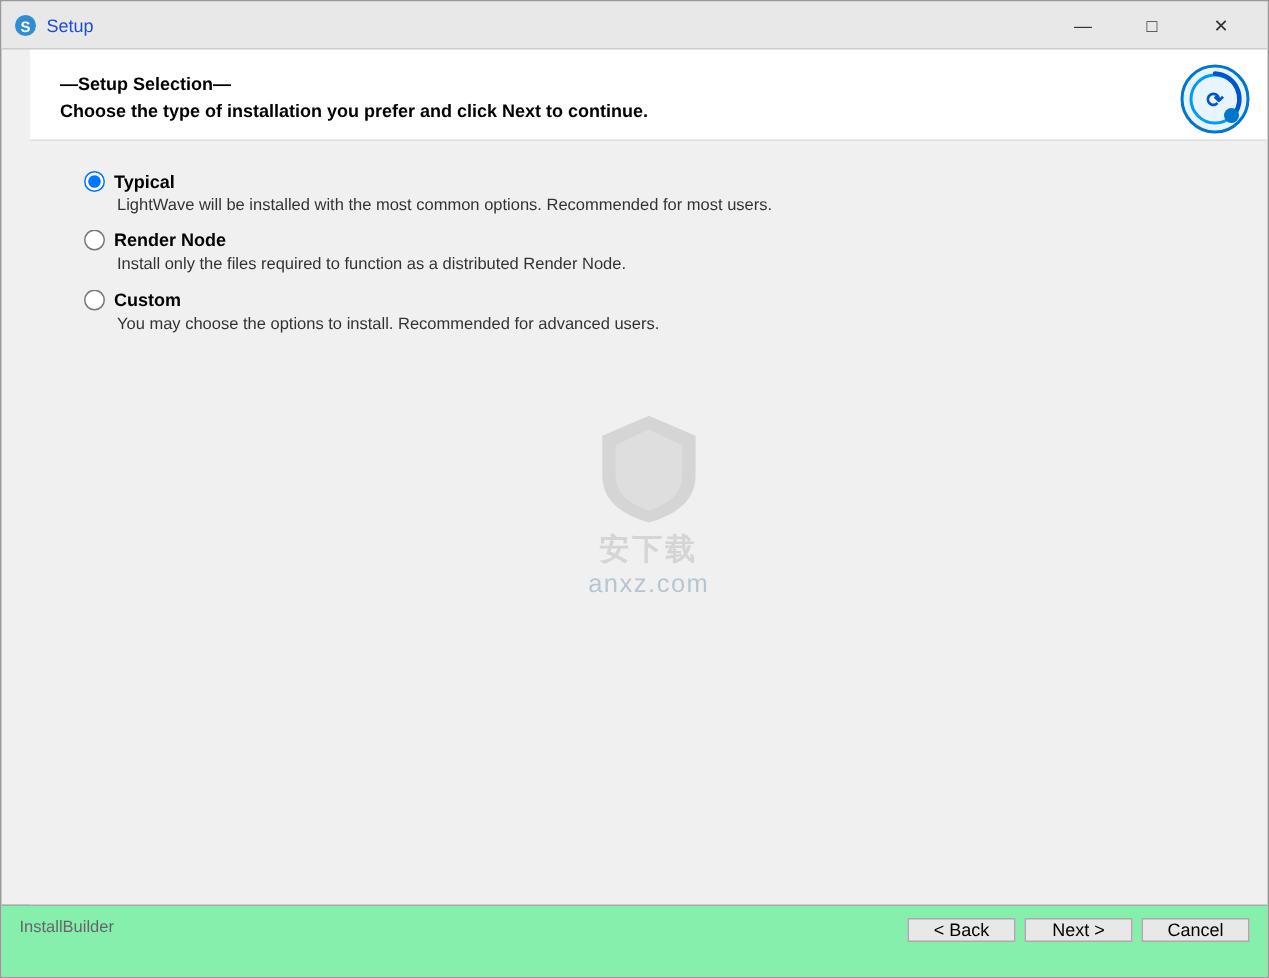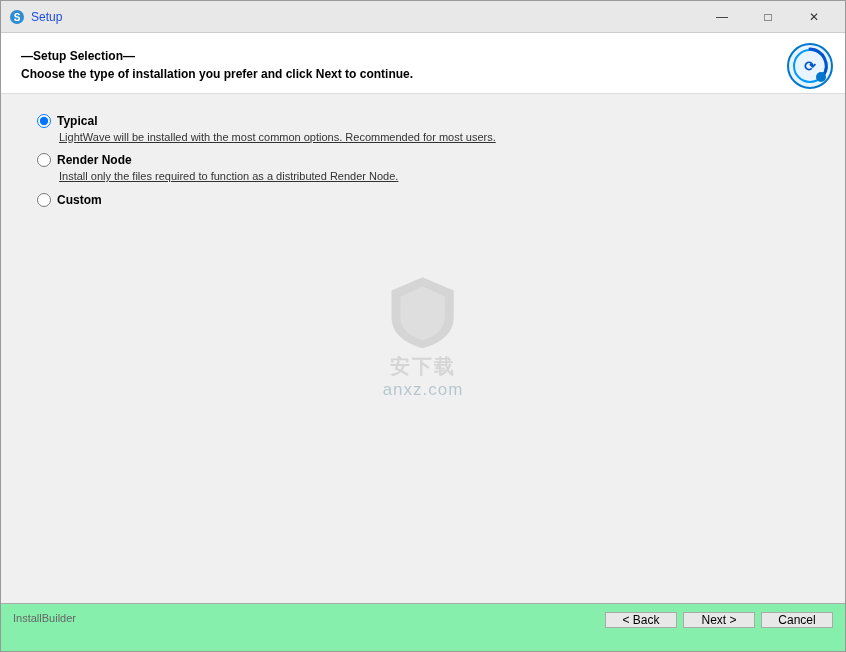--- a/index.html
+++ b/index.html
@@ -69,20 +69,21 @@
       color: #333;
     }
 
     .content-area {
       flex: 1;
       display: flex;
       flex-direction: column;
       padding: 0;
       position: relative;
       overflow: hidden;
+      margin-left: 19px;
     }
 
     .header-section {
       display: flex;
       align-items: flex-start;
       padding: 16px 20px 12px 20px;
       background: white;
       border-bottom: 1px solid #ddd;
       position: relative;
     }
@@ -138,21 +139,20 @@
       cursor: pointer;
       gap: 6px;
     }
 
     .option-desc {
       font-size: 11px;
       color: #333;
       margin-left: 22px;
       margin-top: 2px;
       line-height: 1.4;
-      text-decoration: underline;
     }
 
     input[type="radio"] {
       width: 14px;
       height: 14px;
       margin: 0;
       cursor: pointer;
     }
 
     .watermark {
@@ -273,20 +273,21 @@
             <span>Render Node</span>
           </label>
           <div class="option-desc">Install only the files required to function as a distributed Render Node.</div>
         </div>
 
         <div class="option-item">
           <label class="option-label">
             <input type="radio" name="install-type" value="custom" style="">
             <span>Custom</span>
           </label>
+          <div class="option-desc">You may choose the options to install. Recommended for advanced users.</div>
         </div>
 
       </div>
 
       <div class="watermark">
         <svg class="watermark-shield" viewBox="0 0 80 90">
           <path d="M40 5 L75 20 L75 50 Q75 75 40 85 Q5 75 5 50 L5 20 Z" fill="#888"></path>
           <path d="M40 15 L65 27 L65 50 Q65 68 40 76 Q15 68 15 50 L15 27 Z" fill="white" opacity="0.3"></path>
         </svg>
         <div class="watermark-text-cn">安下载</div>

